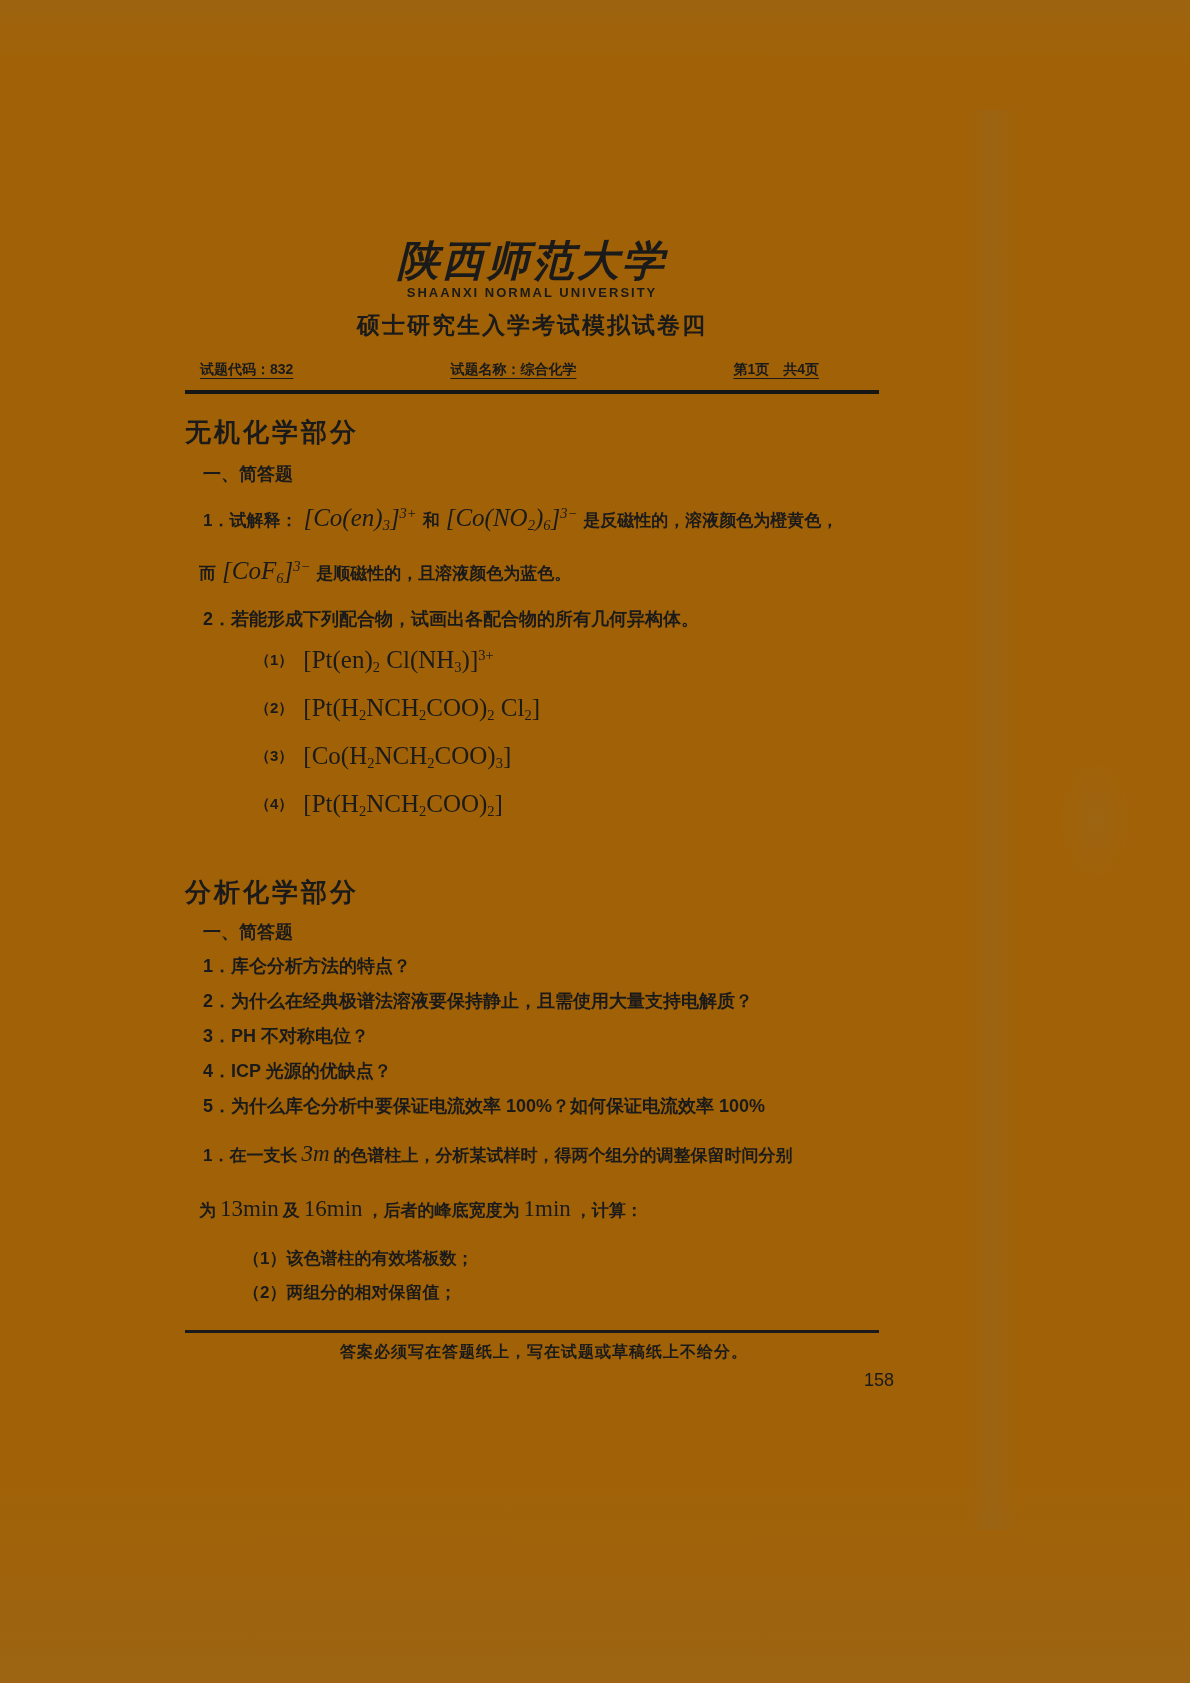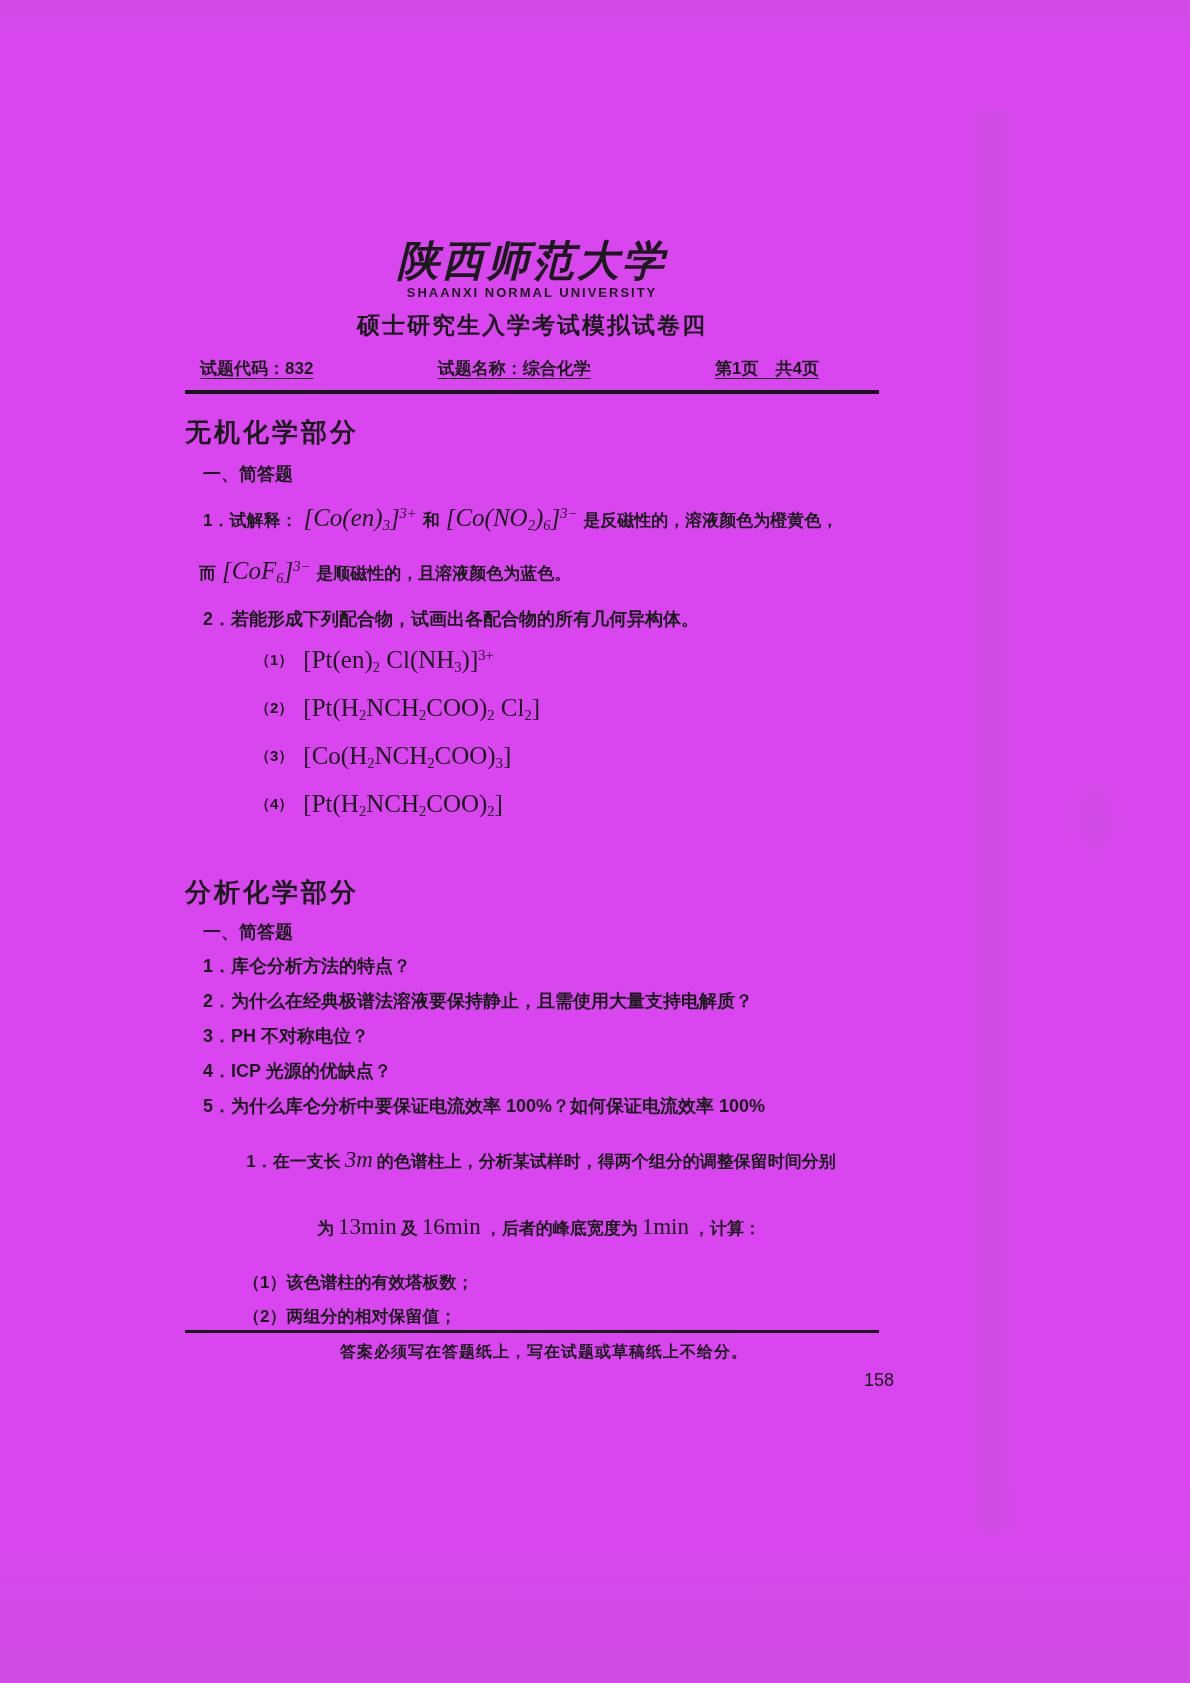--- a/index.html
+++ b/index.html
@@ -1,18 +1,18 @@
 <!DOCTYPE html>
 <html><head>
 <meta charset="utf-8">
 <style>
   html,body { margin:0; padding:0; background:#d9d9d9; }
   .page {
     position:relative; width:1190px; height:1683px; margin:0 auto;
-    background:#d946ef; overflow:hidden; color:#1a1a1a;
+    background:#a16207; overflow:hidden; color:#1a1a1a;
     font-family:"Liberation Sans", sans-serif;
     text-decoration:underline;
   }
   
   .artifact { position:absolute; pointer-events:none; }
   .artifact-right {
     left:968px; top:110px; width:52px; height:1420px;
     background:linear-gradient(90deg, rgba(0,0,0,0) 0%, rgba(110,110,110,0.10) 45%, rgba(0,0,0,0) 100%);
   }
   .artifact-right-smudge {
@@ -38,21 +38,21 @@
     text-align:center; font-weight:700; font-size:13px; line-height:18px; letter-spacing:2px;
   }
   .title {
     margin:8px 0 0 0; text-align:center; font-size:23px; line-height:30px;
     font-weight:700; letter-spacing:2px;
   }
   .meta {
     display:flex; justify-content:space-between; align-items:flex-end;
     margin-top:18px; padding:0 60px 10px 15px;
     border-bottom:4px solid #161616;
-    font-size:17px; line-height:22px; font-weight:700;
+    font-size:14px; line-height:22px; font-weight:700;
   }
   .meta-item { text-decoration:underline; text-underline-offset:4px; }
 
   .section-heading {
     margin:24px 0 0 0; font-size:26px; line-height:28px;
     font-weight:700; letter-spacing:3px;
   }
   .section-heading.analytic { margin-top:56px; }
 
   .sub-heading { margin-top:16px; font-size:18px; line-height:24px; font-weight:700; padding-left:18px; }
@@ -71,21 +71,21 @@
 
   .compound-list { margin-top:10px; padding-left:70px; }
   .compound { height:36px; line-height:36px; margin-bottom:12px; display:flex; align-items:center; }
   .cnum { font-size:15px; font-weight:600; margin-right:10px; }
   .compound .formula { font-size:25px; }
 
   .q-list { margin-top:10px; padding-left:18px; }
   .q-item { font-size:18px; line-height:24px; font-weight:600; margin-bottom:11px; }
 
   .calc-heading { margin-top:12px; padding-left:18px; font-size:18px; line-height:24px; font-weight:700; }
-  .calc-line { margin-top:18px; padding-left:18px; font-size:17px; font-weight:600; line-height:48px;text-align:center; }
+  .calc-line { margin-top:18px; padding-left:18px; font-size:17px; font-weight:600; line-height:36px; }
   .calc-line.second { margin-top:10px; padding-left:14px; }
   .math { font-family:"Liberation Serif", serif; font-size:23px; font-weight:400; margin:0 4px; }
   .math.it { font-style:italic; }
   .calc-items { margin-top:14px; padding-left:58px; }
   .calc-item { font-size:17px; line-height:26px; font-weight:600; margin-bottom:8px; }
 
   .rule-bottom { position:absolute; left:185px; top:1330px; width:694px; height:3px; background:#1a1a1a; }
   .footer-note {
     position:absolute; left:197px; top:1342px; width:694px; text-align:center;
     font-size:16px; line-height:20px; font-weight:600; letter-spacing:1px;

